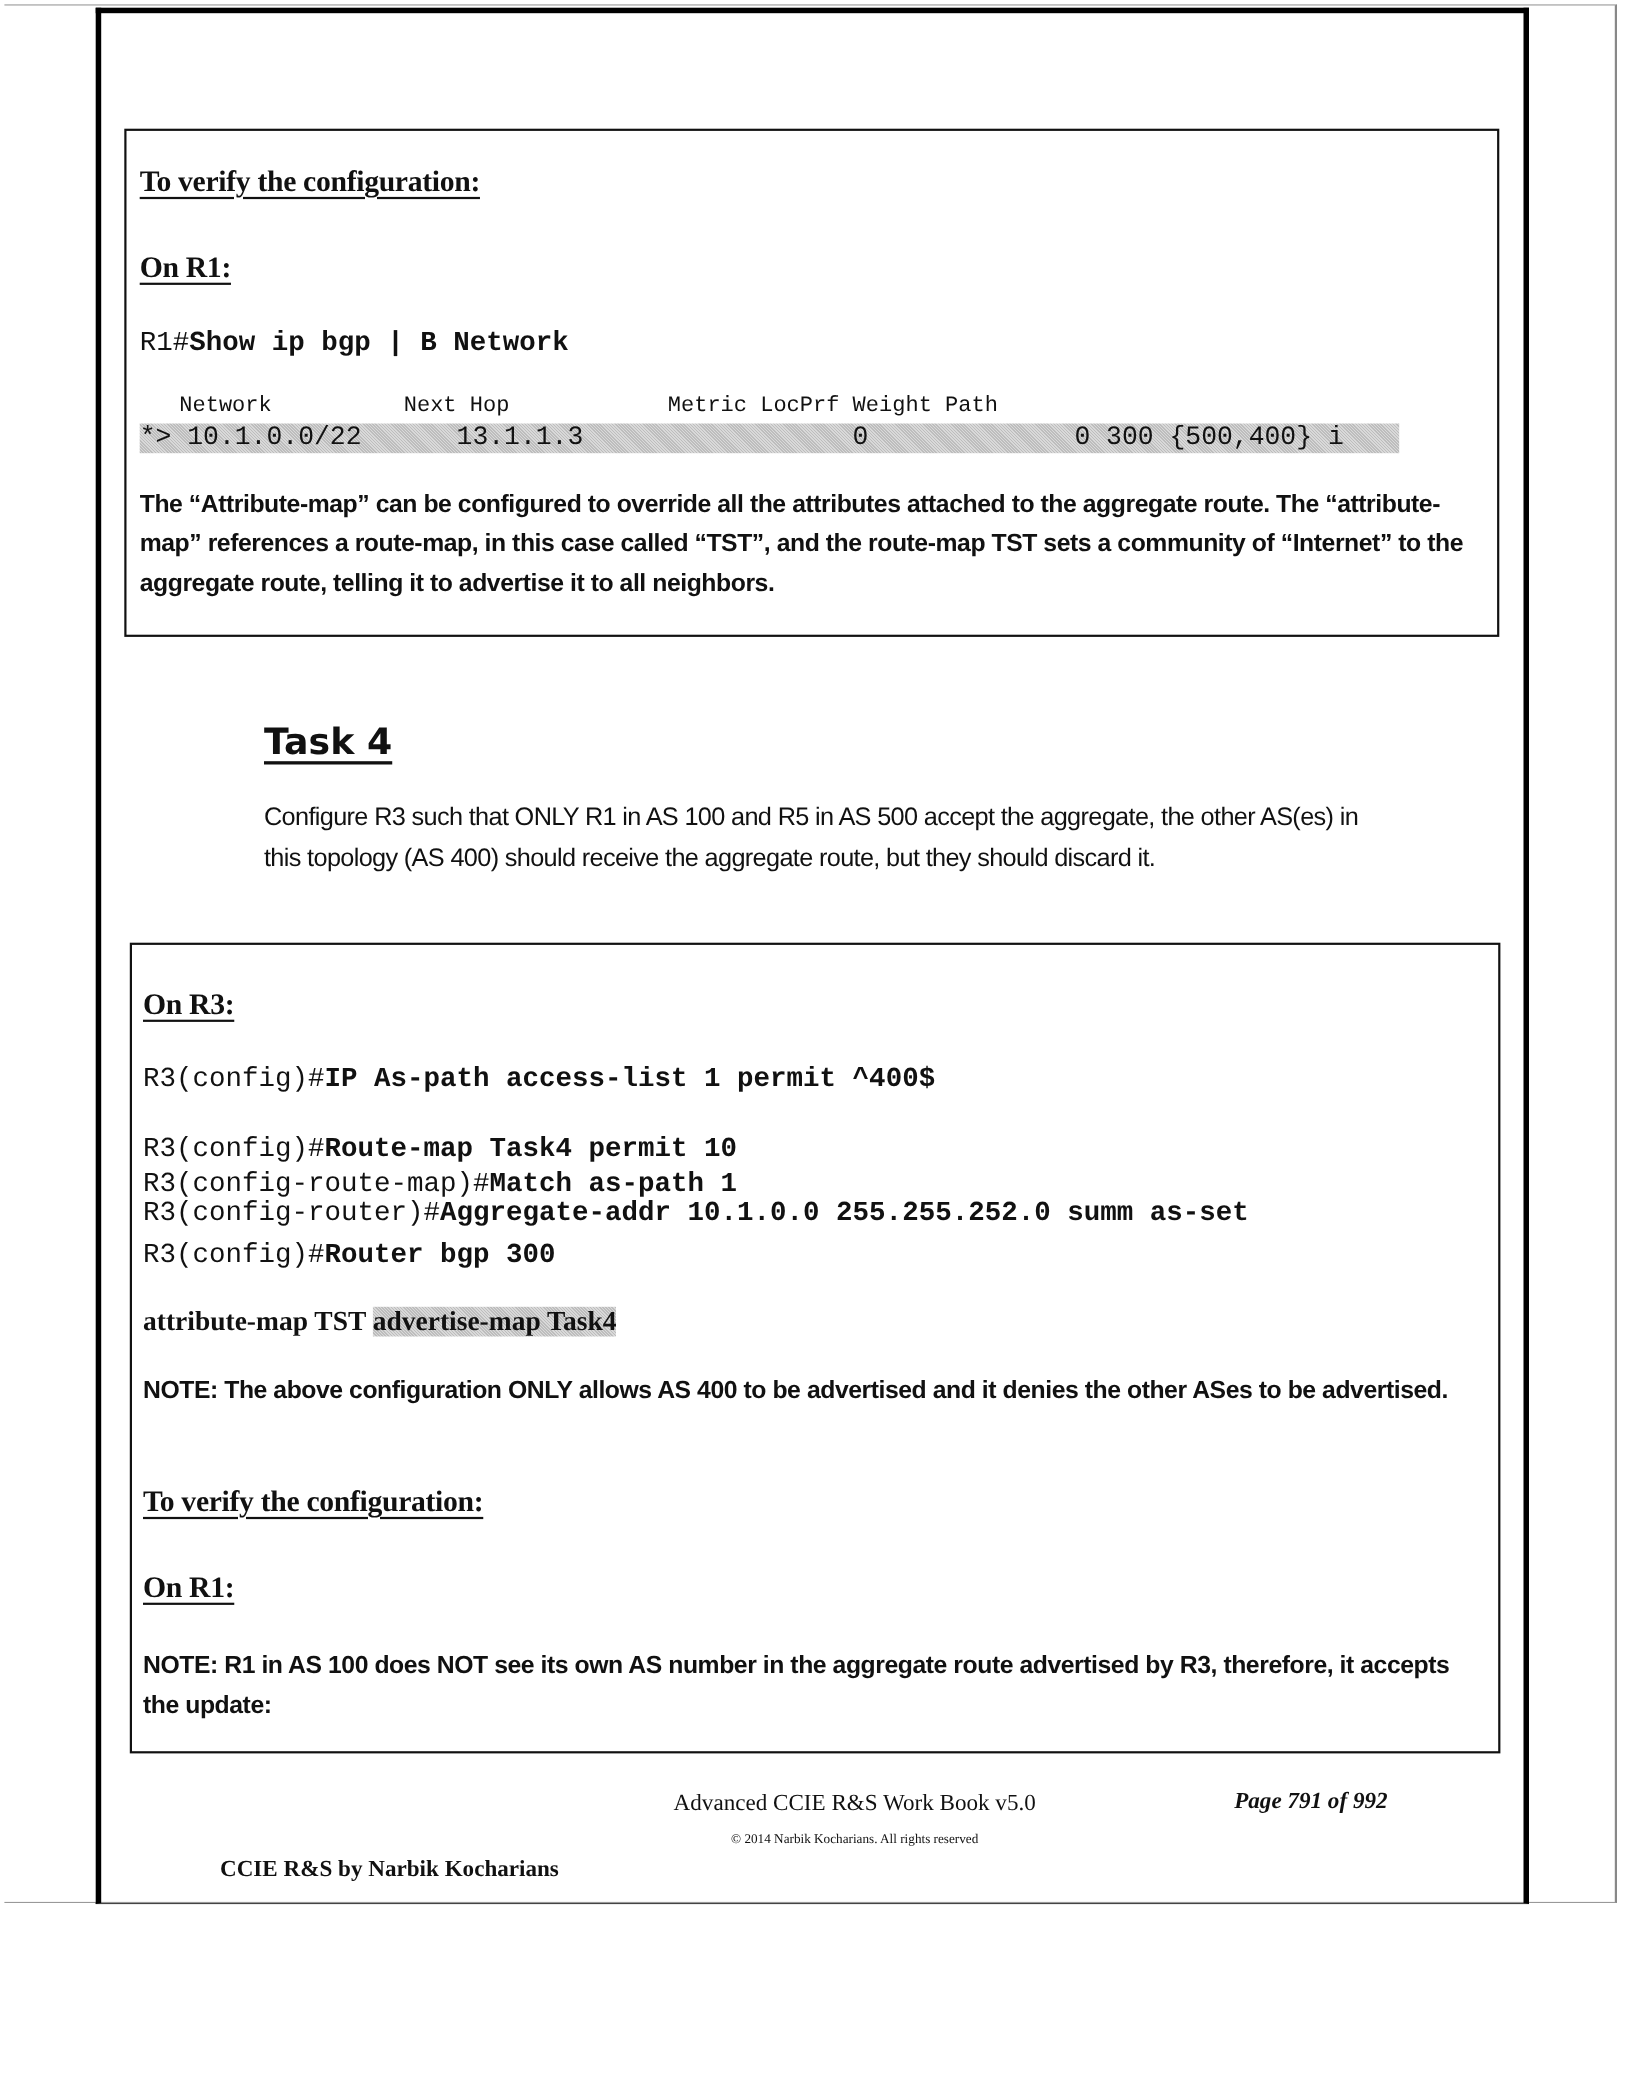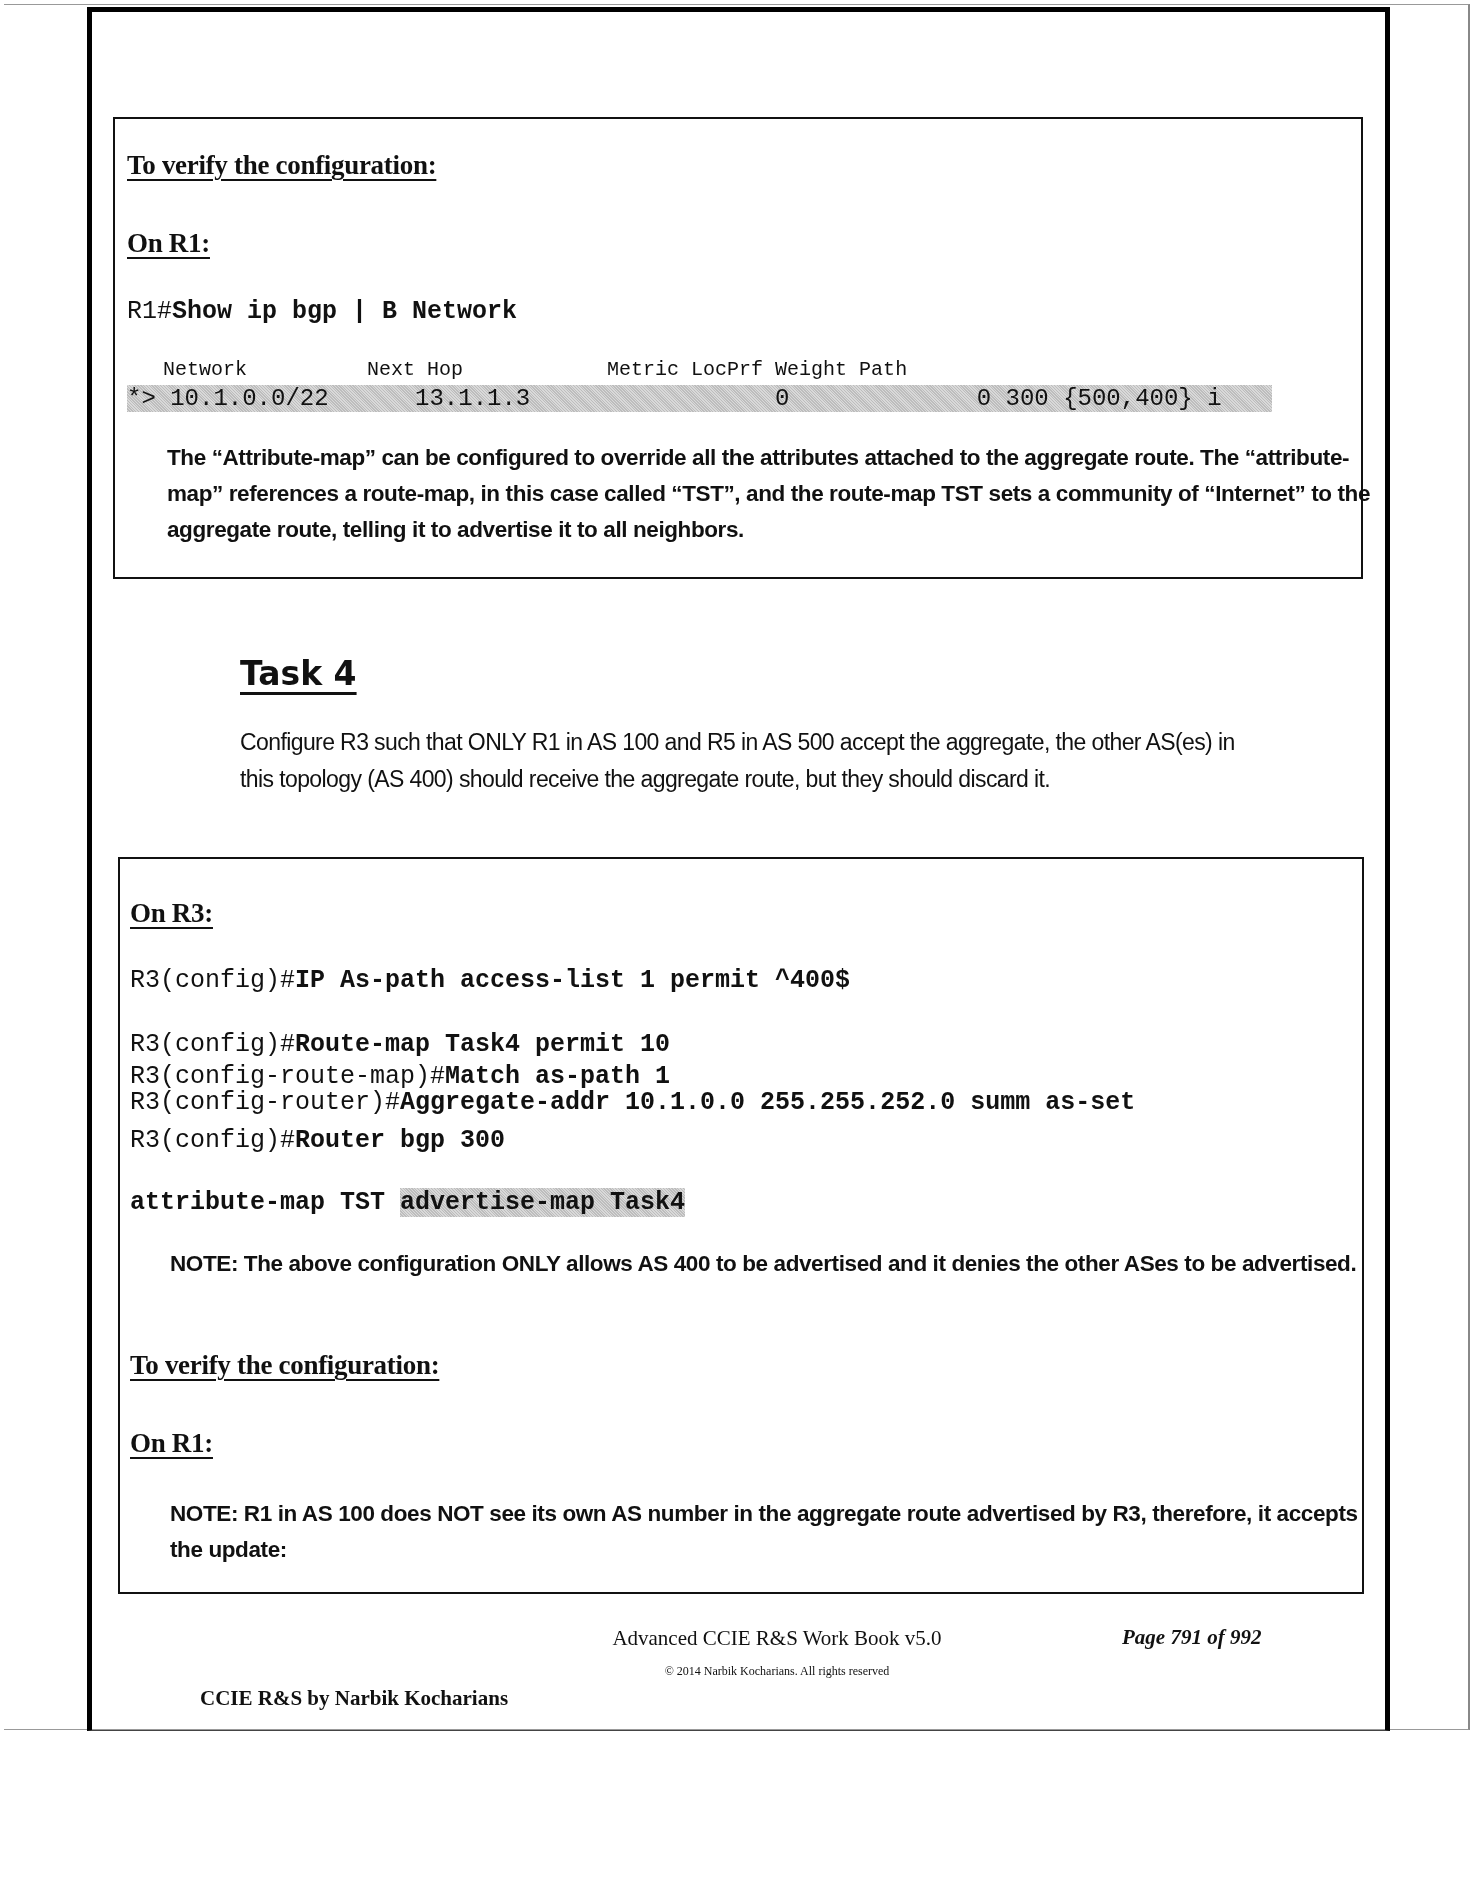--- a/index.html
+++ b/index.html
@@ -5,21 +5,21 @@
   html, body { margin: 0; padding: 0; background: #ffffff; }
   body { width: 1483px; height: 1896px; position: relative; overflow: hidden; color: #111; }
   .scan-frame-outer { position: absolute; left: 4px; top: 4px; width: 1464px; height: 1724px; border-right: 2px solid #888; border-bottom: 1px solid #999; border-top: 1px solid #999; }
   .page-frame { position: absolute; left: 87px; top: 7px; width: 1293px; height: 1718px; border-left: 5px solid #000; border-right: 5px solid #000; border-top: 5px solid #000; border-bottom: 1px solid #444; }
   .box { position: absolute; border: 2px solid #111; background: #fff; }
   #box1 { left: 113px; top: 117px; width: 1246px; height: 458px; }
   #box2 { left: 118px; top: 857px; width: 1242px; height: 733px; }
   .heading-serif { position: absolute; font-family: "Liberation Serif", serif; font-weight: bold; font-size: 27px; text-decoration: underline; text-underline-offset: 5px; text-decoration-thickness: 2px; letter-spacing: -0.3px; }
   .mono { position: absolute; font-family: "Liberation Mono", monospace; font-size: 25px; white-space: pre; }
   .mono b { font-weight: bold; }
-  .body-text { position: absolute; font-family: "Liberation Sans", sans-serif; font-size: 22.5px; line-height: 36px; margin-left: 40px; }
+  .body-text { position: absolute; font-family: "Liberation Sans", sans-serif; font-size: 22.5px; line-height: 36px; }
   .body-bold { font-weight: bold; letter-spacing: -0.4px; }
   .shade { background: repeating-linear-gradient(45deg, #bdbdbd 0 1px, #d9d9d9 1px 2px); }
   .task-heading { position: absolute; left: 240px; top: 654px; font-family: "DejaVu Sans", sans-serif; font-weight: bold; font-size: 33px; text-decoration: underline; text-underline-offset: 7px; text-decoration-thickness: 3px; }
   .task-desc { position: absolute; left: 240px; top: 724px; width: 1000px; font-family: "Liberation Sans", sans-serif; font-size: 23px; line-height: 37px; letter-spacing: -0.6px; }
   .footer-left { position: absolute; left: 200px; top: 1686px; font-family: "Liberation Serif", serif; font-weight: bold; font-size: 21px; }
   .footer-center { position: absolute; left: 582px; top: 1626px; font-family: "Liberation Serif", serif; font-size: 21px; text-align: center; width: 390px; }
   .footer-center .sub { font-size: 12px; display: block; margin-top: 13px; }
   .footer-right { position: absolute; left: 1122px; top: 1625px; font-family: "Liberation Serif", serif; font-style: italic; font-weight: bold; font-size: 21px; text-align: center; }
 </style>
 </head>
@@ -40,21 +40,21 @@
 <div class="task-desc">Configure R3 such that ONLY R1 in AS 100 and R5 in AS 500 accept the aggregate, the other AS(es) in this topology (AS 400) should receive the aggregate route, but they should discard it.</div>
 
 <div id="box2" class="box"></div>
 <div class="heading-serif" style="left:130px; top:898px;">On R3:</div>
 
 <div class="mono" style="left:130px; top:966px;"><span>R3(config)#</span><b>IP As-path access-list 1 permit ^400$</b></div>
 <div class="mono" style="left:130px; top:1030px;"><span>R3(config)#</span><b>Route-map Task4 permit 10</b></div>
 <div class="mono" style="left:130px; top:1062px;"><span>R3(config-route-map)#</span><b>Match as-path 1</b></div>
 <div class="mono" style="left:130px; top:1126px;"><span>R3(config)#</span><b>Router bgp 300</b></div>
 <div class="mono" style="left:130px; top:1088px;font-family:Liberation Mono, monospace;"><span>R3(config-router)#</span><b>Aggregate-addr 10.1.0.0 255.255.252.0 summ as-set</b></div>
-<div class="mono" style="left:130px; top:1188px;"><b>attribute-map TST </b><b class="shade">advertise-map Task4</b></div>
+<div class="mono" style="left:130px; top:1188px;font-family:Liberation Serif, serif;"><b>attribute-map TST </b><b class="shade">advertise-map Task4</b></div>
 
 <div class="body-text body-bold" style="left:130px; top:1246px; width:1200px;">NOTE: The above configuration ONLY allows AS 400 to be advertised and it denies the other ASes to be advertised.</div>
 <div class="heading-serif" style="left:130px; top:1350px;">To verify the configuration:</div>
 <div class="heading-serif" style="left:130px; top:1428px;">On R1:</div>
 <div class="body-text body-bold" style="left:130px; top:1496px; width:1225px;">NOTE: R1 in AS 100 does NOT see its own AS number in the aggregate route advertised by R3, therefore, it accepts the update:</div>
 
 <div class="footer-left">CCIE R&amp;S by Narbik Kocharians</div>
 <div class="footer-center"><span>Advanced CCIE R&amp;S Work Book v5.0</span><span class="sub">© 2014 Narbik Kocharians. All rights reserved</span></div>
 <div class="footer-right">Page 791 of 992</div>
 

